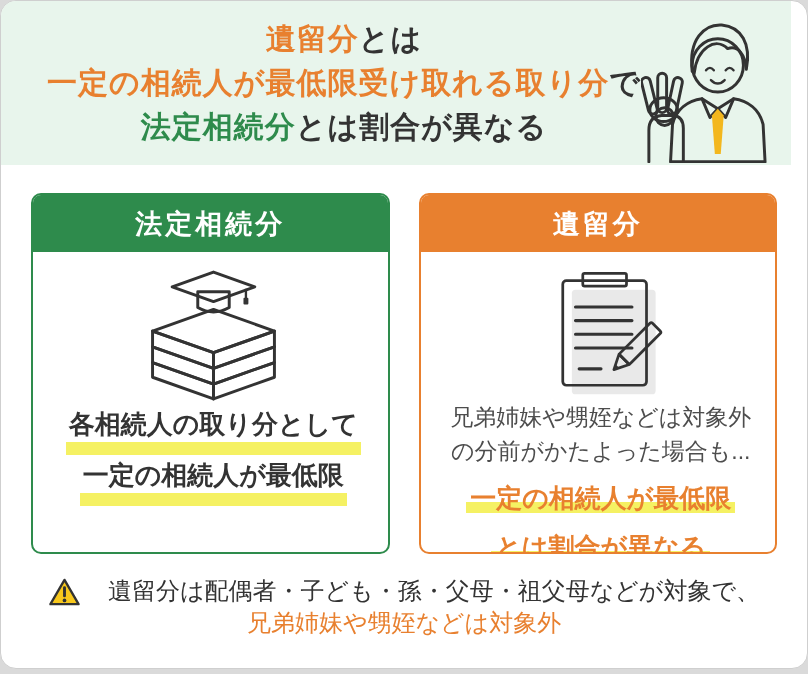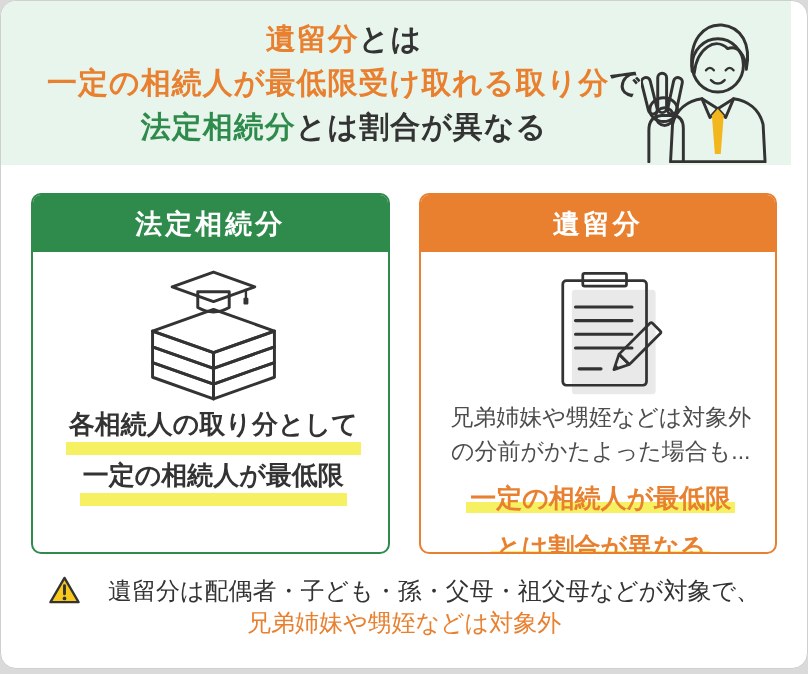--- a/index.html
+++ b/index.html
@@ -42,21 +42,21 @@
   .card-green .card-header{background:var(--green);}
   .card-orange .card-header{background:var(--orange);}
   .card-body{flex:1;display:flex;flex-direction:column;align-items:center;padding-top:14px;text-align:center;padding-left:6px;}
   .stat-line{font-size:26px;font-weight:800;color:var(--dark);margin-top:5px;line-height:30px;}
   .stat-line span{display:inline-block;border-bottom:13px solid var(--highlight);padding:0 3px 3px;}
   .desc{font-size:23px;color:var(--gray_text);line-height:34px;margin-top:2px;font-weight:500;}
   .point{font-size:26px;font-weight:800;color:var(--orange);line-height:37px;margin-top:12px;}
   .point span{background:linear-gradient(to bottom,transparent 62%,var(--highlight) 62%);padding:0 4px;}
   
   .footnote{position:absolute;top:574px;left:0;right:0;text-align:center;color:var(--dark);}
-  .note-row{display:flex;align-items:flex-start;justify-content:center;gap:27px;font-size:24px;font-weight:500;}
+  .note-row{display:flex;align-items:flex-end;justify-content:center;gap:27px;font-size:24px;font-weight:500;}
   .note-line2{font-size:24px;font-weight:500;color:var(--orange);}
   .warning-svg{width:33px;height:30px;flex:none;}
   svg .ln{stroke:#333;stroke-width:3;stroke-linecap:round;stroke-linejoin:round;fill:none;}
 </style>
 </head>
 <body>
 
 <div class="poster">
 
   <header class="band">

